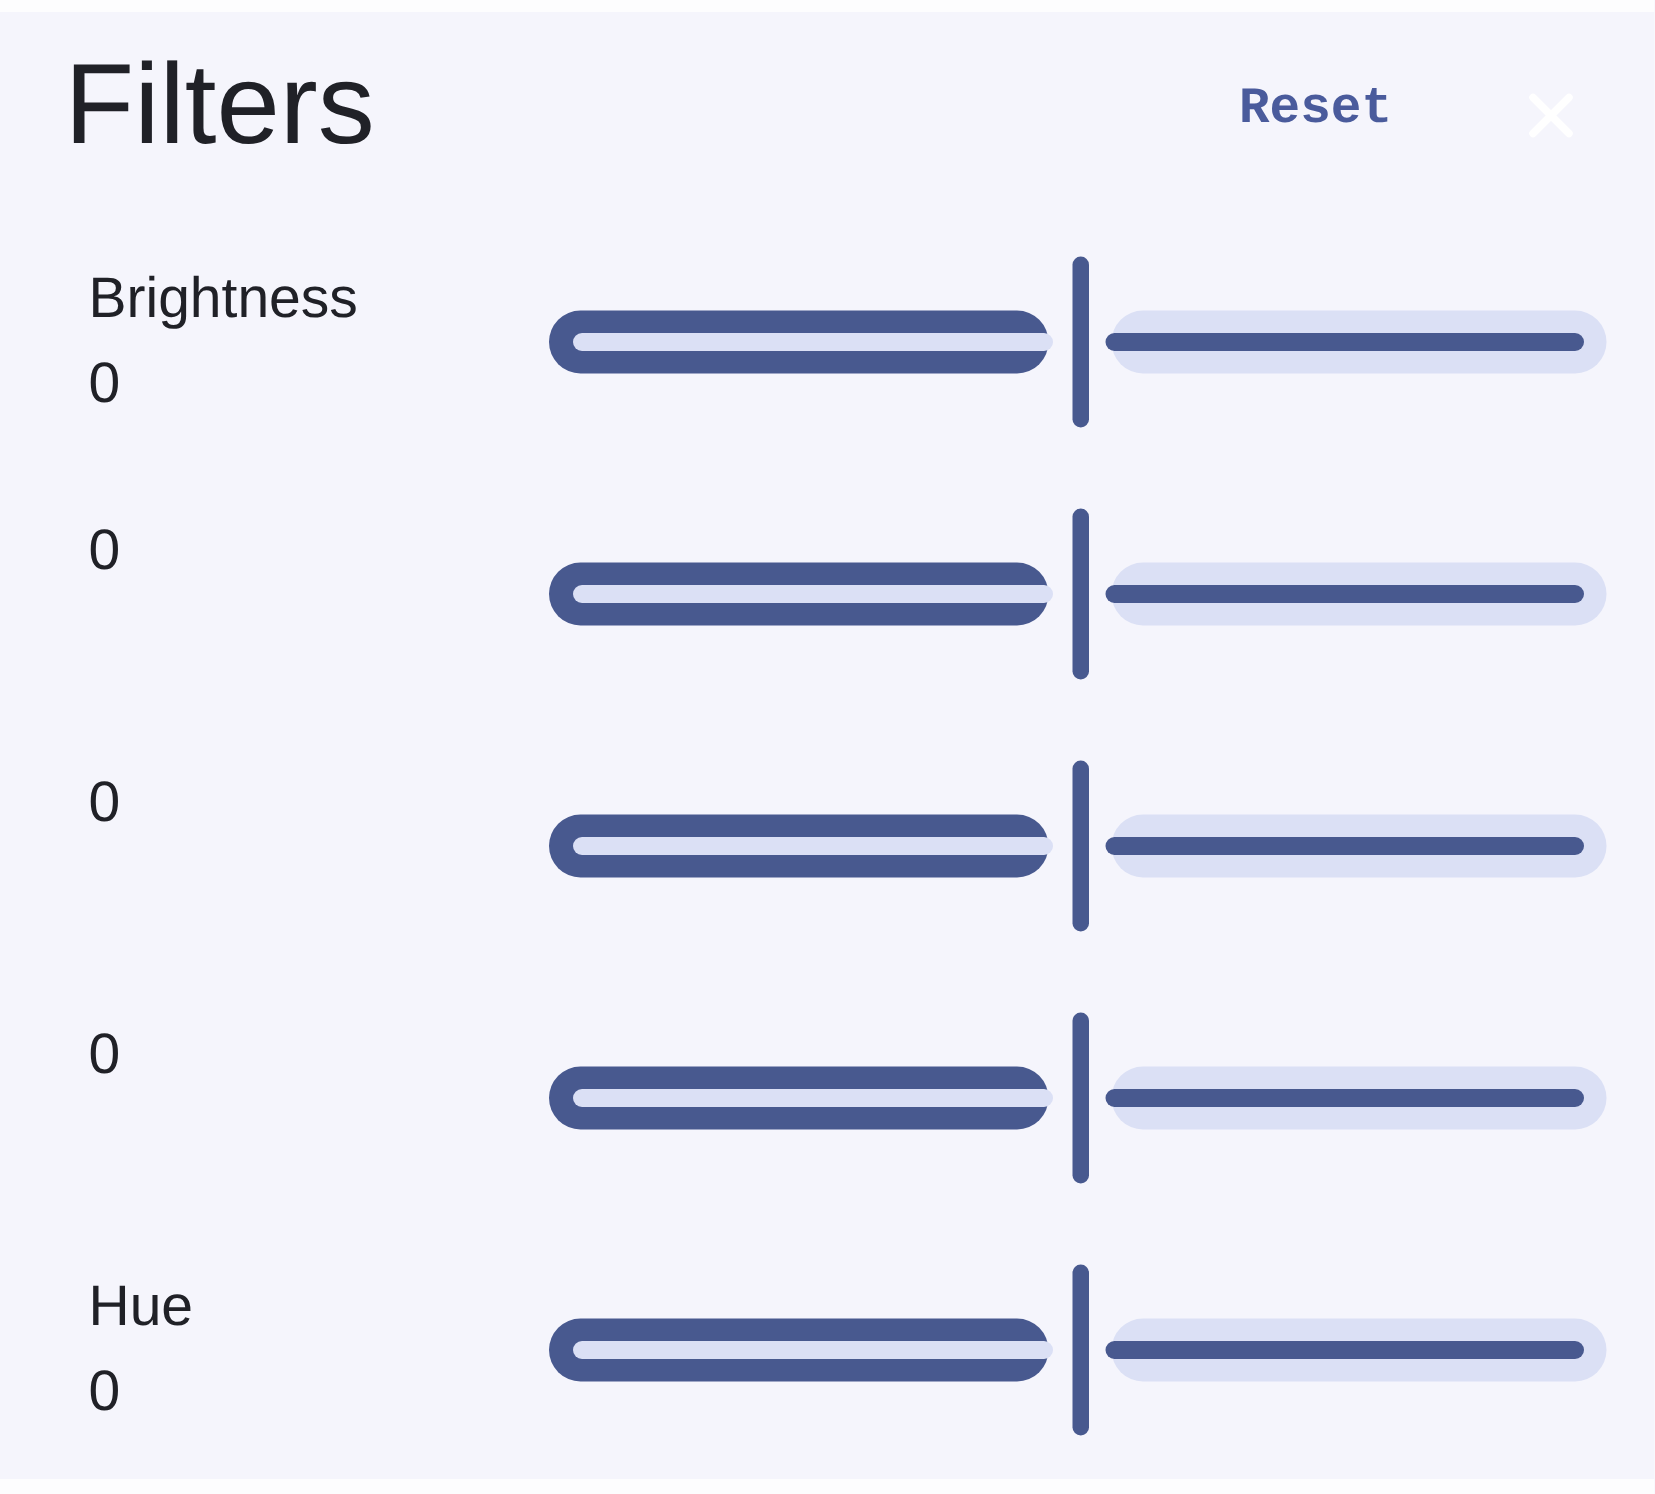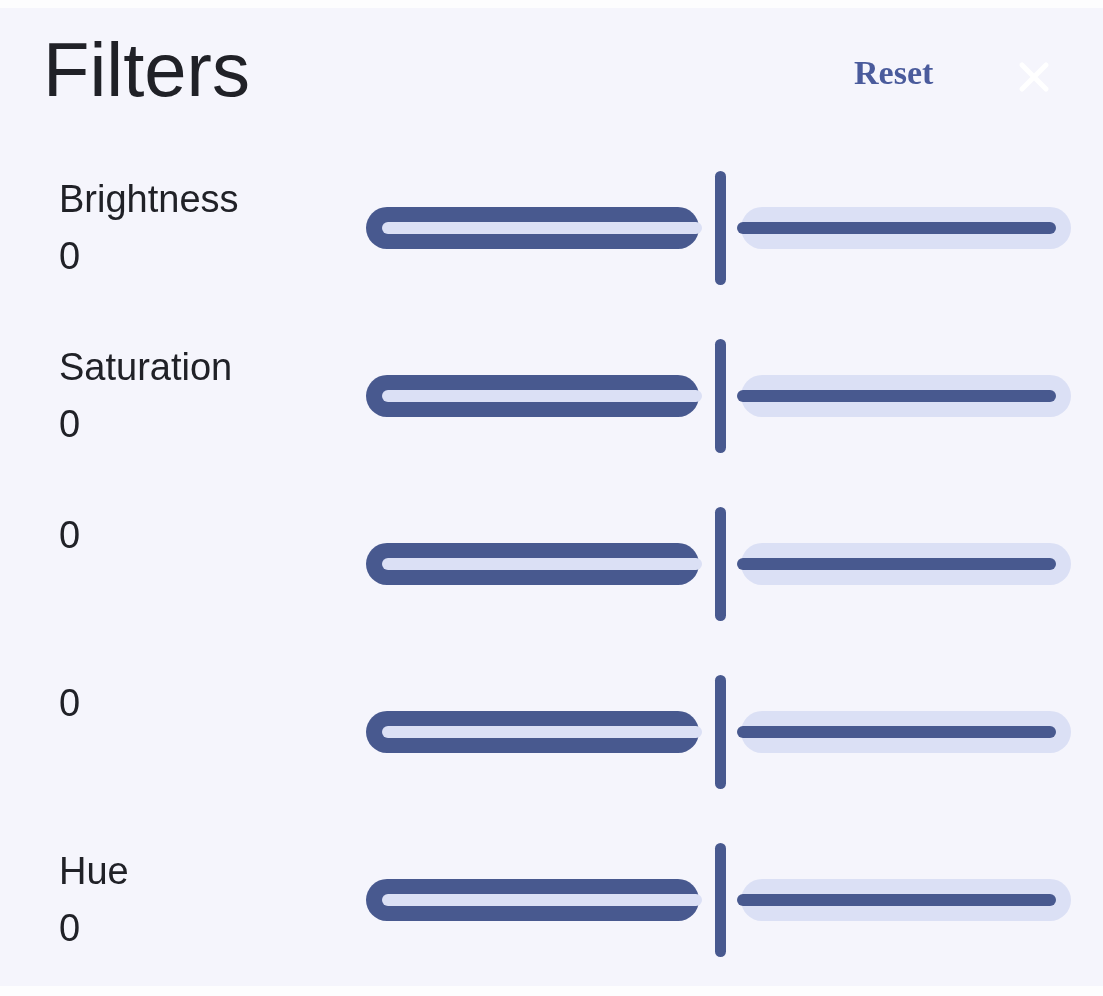--- a/index.html
+++ b/index.html
@@ -20,30 +20,29 @@
     position: absolute;
     left: 43px; top: 24px;
     font-size: 76px;
     line-height: 1;
     font-weight: 400;
     color: var(--text, #202127);
   }
   .reset-btn {
     position: absolute;
     left: 826px; top: 48px;
-    font-family: Liberation Serif, serif;
+    font-family: Liberation Mono, monospace;
     font-size: 34px;
     font-weight: 700;
     color: var(--reset-color, #4a5b9c);
     background: none;
     border: none;
     cursor: pointer;
     line-height: 1;
     padding: 0;
-    margin-left: 28px;
   }
   .close-btn {
     position: absolute;
     left: 1012px; top: 47px;
     width: 44px; height: 44px;
     background: none;
     border: none;
     cursor: pointer;
     padding: 0;
   }
@@ -142,21 +141,20 @@
       <div class="track-left"></div>
       <div class="groove-left"></div>
       <div class="track-right"></div>
       <div class="groove-right"></div>
       <div class="thumb"></div>
     </div>
   </div>
 
   <div class="row">
     <div class="lbl">
-      <div>Saturation</div>
       <div>0</div>
     </div>
     <div class="slider">
       <div class="track-left"></div>
       <div class="groove-left"></div>
       <div class="track-right"></div>
       <div class="groove-right"></div>
       <div class="thumb"></div>
     </div>
   </div>

